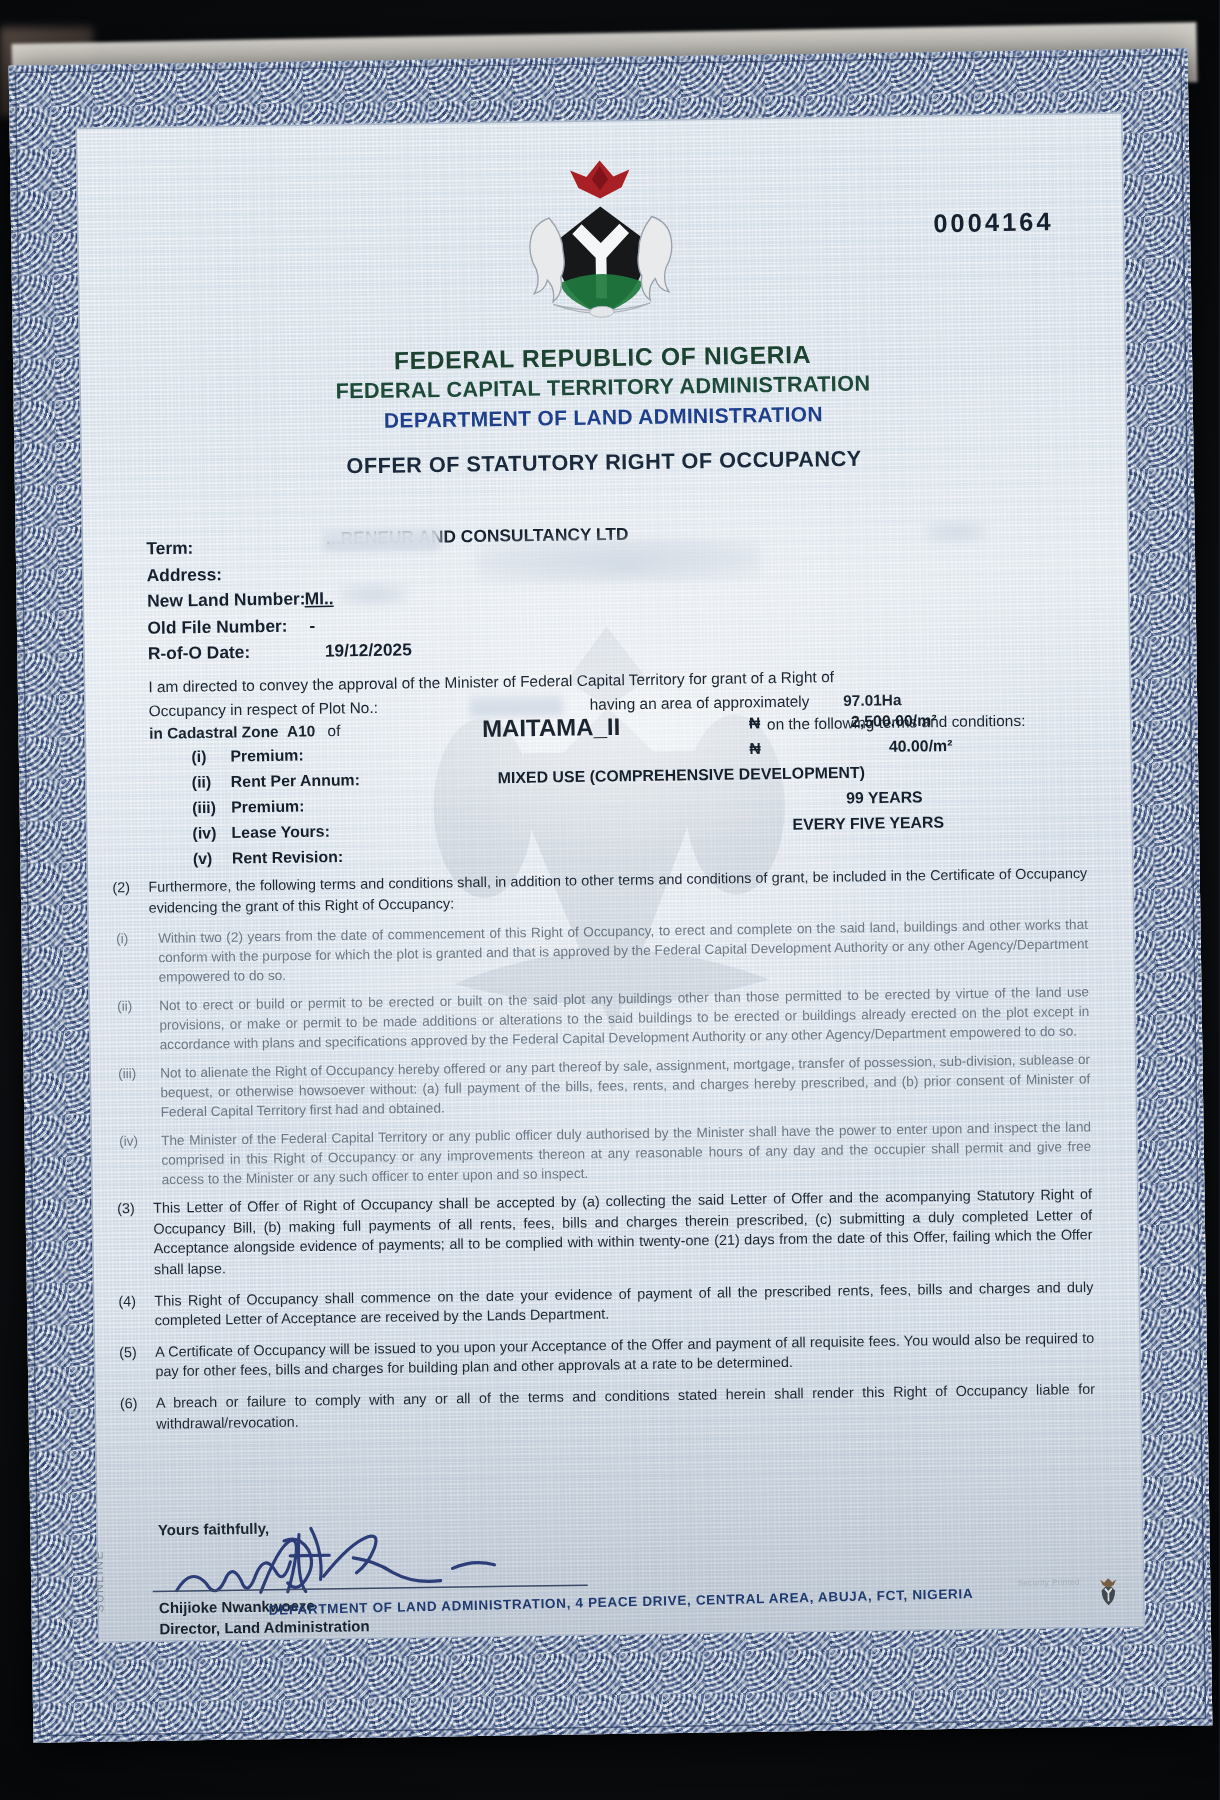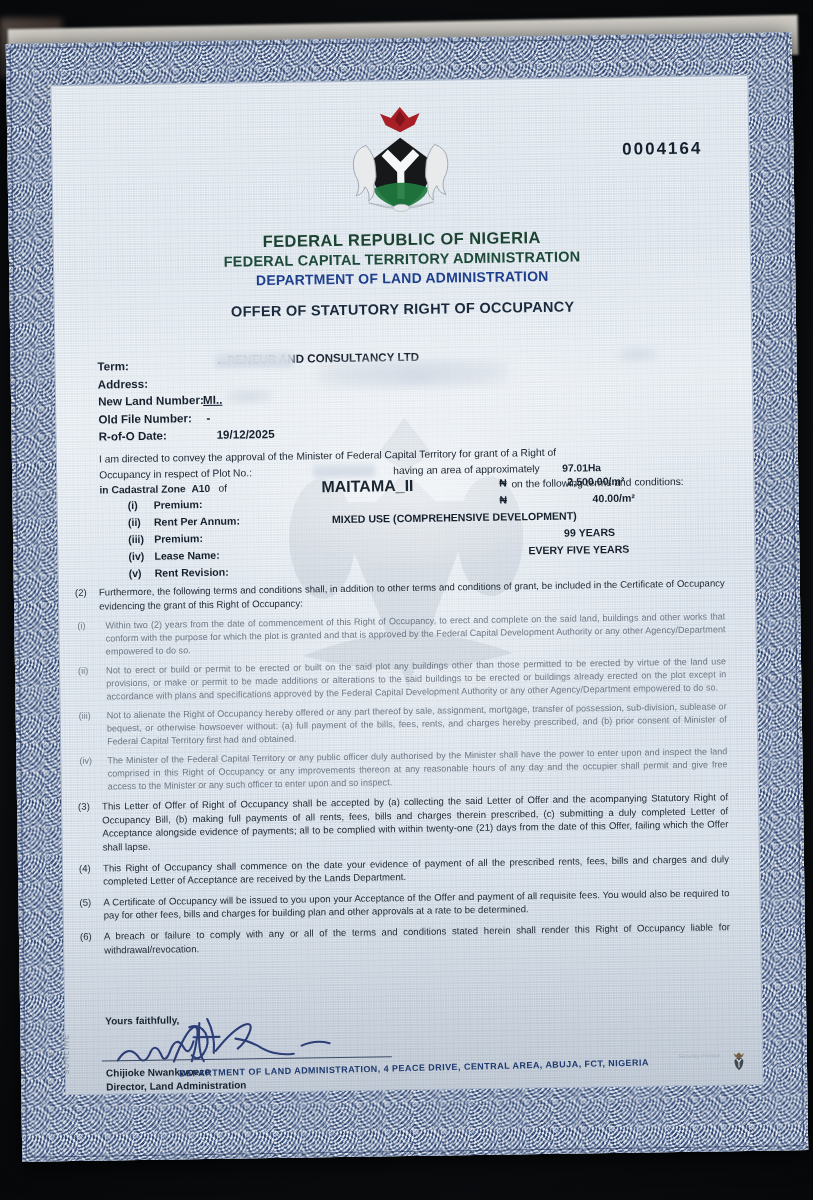--- a/index.html
+++ b/index.html
@@ -359,21 +359,21 @@
             <span class="naira" style="left:372px; top:-17px;">₦</span>
             <span class="tval" style="left:465px; top:-17px;">40.00/m²</span>
           </div>
           <div class="trow">
             <span class="tnum">(iii)</span>
             <span class="tlabel">Premium:</span>
             <span class="tval" style="left:204px; top:-17px;">MIXED USE (COMPREHENSIVE DEVELOPMENT)</span>
           </div>
           <div class="trow">
             <span class="tnum">(iv)</span>
-            <span class="tlabel">Lease Name:</span>
+            <span class="tlabel">Lease Yours:</span>
             <span class="tval" style="left:436px; top:-17px;">99  YEARS</span>
           </div>
           <div class="trow">
             <span class="tnum">(v)</span>
             <span class="tlabel">Rent Revision:</span>
             <span class="tval" style="left:400px; top:-17px;">EVERY FIVE YEARS</span>
           </div>
         </div>
 
         <div class="clauses">

